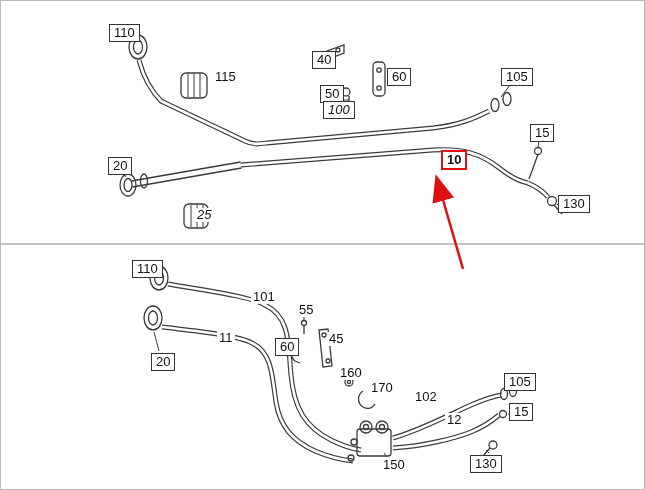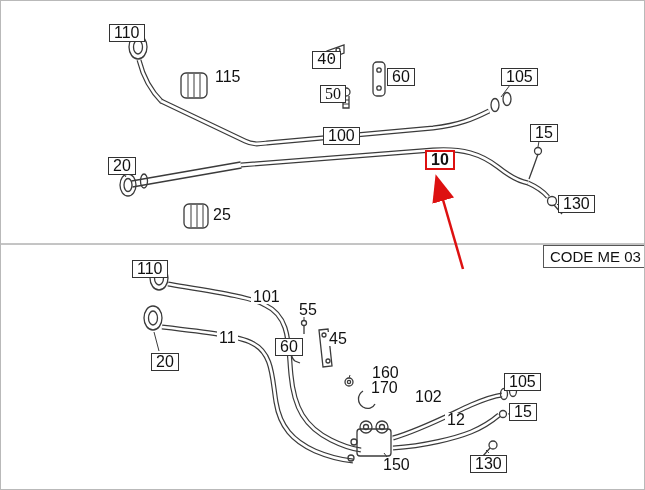--- a/index.html
+++ b/index.html
@@ -18,21 +18,21 @@
   .p  { fill: none; stroke: var(--line-color); stroke-width: 1.3; }
   .thin { fill: none; stroke: var(--line-color); stroke-width: 1; }
   .tube-o { fill: none; stroke: var(--line-color); stroke-width: 5; }
   .tube-i { fill: none; stroke: #ffffff; stroke-width: 2.6; }
   .tube2-o { stroke-width: 7.5; }
   .tube2-i { stroke-width: 4.5; }
   .divider { stroke: #8a8a8a; stroke-width: 1; }
   .labels { position: absolute; left: 0; top: 0; width: 100%; height: 100%; pointer-events: none; }
   .part-label {
     position: absolute;
-    font-size: 16px;
+    font-size: 13px;
     line-height: 14px;
     color: #111;
     background: #ffffff;
     padding: 0 2px;
     pointer-events: auto;
     white-space: nowrap;
   }
   .part-label.boxed { border: 1px solid #333; padding: 1px 4px; }
   .part-label.highlight { border: 2px solid var(--highlight-color); font-weight: bold; }
   .code-box {
@@ -188,44 +188,43 @@
           <polygon points="0,0 11,4.5 0,9" style="fill: var(--highlight-color);"></polygon>
         </marker>
       </defs>
       <line x1="462" y1="268" x2="436" y2="178" style="stroke: var(--highlight-color); stroke-width: 2.5;" marker-end="url(#arrowhead)"></line>
     </g>
   </svg>
 
   <div id="labels-top" class="labels">
       <div class="part-label boxed" style="left: 108px; top: 23px;">110</div>
       <div class="part-label" style="left: 212px; top: 69px;">115</div>
-      <div class="part-label boxed" style="left: 311px; top: 50px; font-family: Liberation Mono, monospace;">40</div>
-      <div class="part-label boxed" style="left: 319px; top: 84px; font-family: Liberation Serif, serif;">50</div>
+      <div class="part-label boxed" style="left: 311px; top: 50px;">40</div>
+      <div class="part-label boxed" style="left: 319px; top: 84px;">50</div>
       <div class="part-label boxed" style="left: 386px; top: 67px;">60</div>
-      <div class="part-label boxed" style="left: 322px; top: 126px;">100</div>
+      <div class="part-label boxed" style="left: 322px; top: 100px; font-style: italic;">100</div>
       <div class="part-label boxed" style="left: 500px; top: 67px;">105</div>
       <div class="part-label boxed" style="left: 529px; top: 123px;">15</div>
-      <div class="part-label boxed highlight" style="left: 424px; top: 149px;">10</div>
+      <div class="part-label boxed highlight" style="left: 440px; top: 149px;">10</div>
       <div class="part-label boxed" style="left: 107px; top: 156px;">20</div>
-      <div class="part-label" style="left: 210px; top: 207px;">25</div>
+      <div class="part-label" style="left: 194px; top: 207px; font-style: italic;">25</div>
       <div class="part-label boxed" style="left: 557px; top: 194px;">130</div>
     </div>
   <div id="labels-bottom" class="labels">
       <div class="part-label boxed" style="left: 131px; top: 259px;">110</div>
       <div class="part-label" style="left: 250px; top: 289px;">101</div>
       <div class="part-label" style="left: 296px; top: 302px;">55</div>
       <div class="part-label" style="left: 216px; top: 330px;">11</div>
       <div class="part-label boxed" style="left: 274px; top: 337px;">60</div>
       <div class="part-label" style="left: 326px; top: 331px;">45</div>
       <div class="part-label boxed" style="left: 150px; top: 352px;">20</div>
-      <div class="part-label" style="left: 337px; top: 365px; margin-left: 32px;">160</div>
+      <div class="part-label" style="left: 337px; top: 365px;">160</div>
       <div class="part-label" style="left: 368px; top: 380px;">170</div>
       <div class="part-label" style="left: 412px; top: 389px;">102</div>
       <div class="part-label boxed" style="left: 503px; top: 372px;">105</div>
       <div class="part-label boxed" style="left: 508px; top: 402px;">15</div>
       <div class="part-label" style="left: 444px; top: 412px; text-align: center;">12</div>
       <div class="part-label" style="left: 380px; top: 457px;">150</div>
       <div class="part-label boxed" style="left: 469px; top: 454px;">130</div>
     </div>
 
-  <div class="code-box">CODE ME 03</div>
 
 </div>
 
 </body></html>

